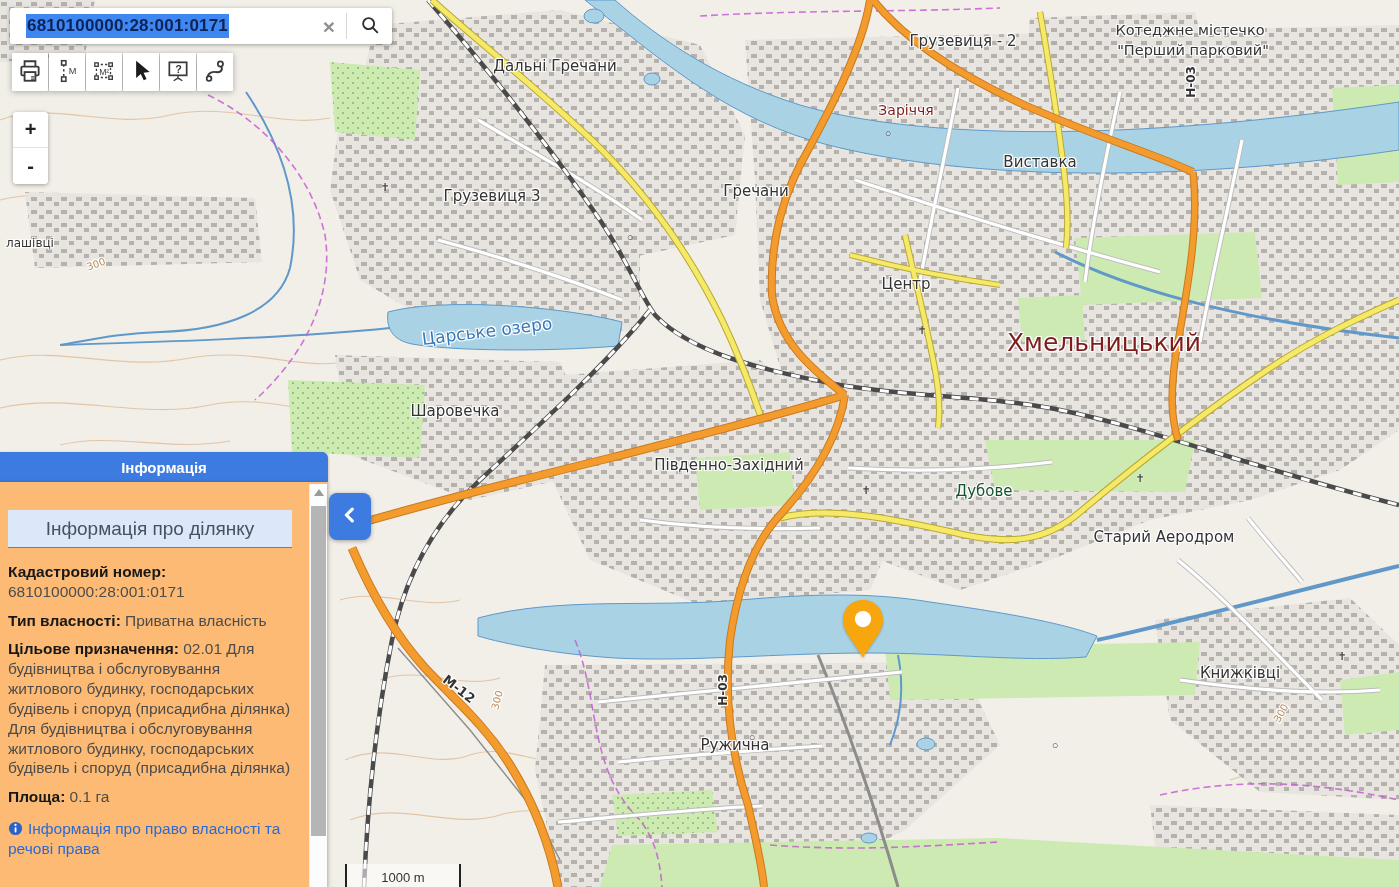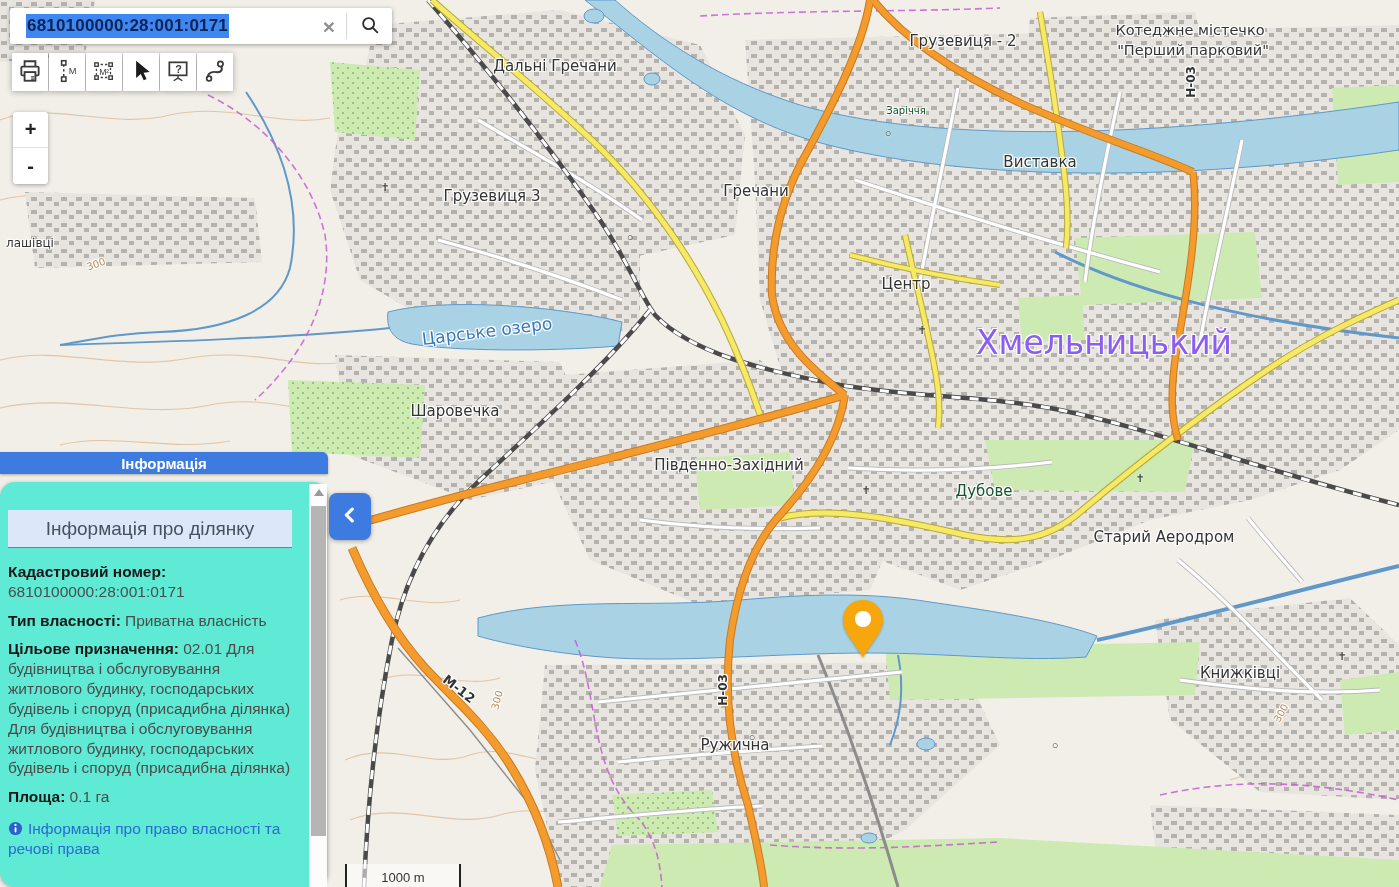--- a/index.html
+++ b/index.html
@@ -42,25 +42,25 @@
 
   
   #zoomctl{position:absolute;left:13px;top:112px;width:35px;background:#fff;border-radius:4px;
     box-shadow:0 1px 4px rgba(0,0,0,.35);z-index:10;overflow:hidden;}
   #zoomctl button{display:block;width:100%;height:36px;background:#fff;border:0;
     font-size:20px;font-weight:bold;color:#222;cursor:pointer;padding:0;}
   #zoomctl button:first-child{border-bottom:1px solid #e2e2e2;}
 
   
   #panel{position:absolute;left:0;top:452px;width:328px;bottom:0;z-index:9;}
-  .phead{height:22px;background:var(--accent-blue,#3d7be0);color:#fff;font-weight:bold;
+  .phead{height:30px;background:var(--accent-blue,#3d7be0);color:#fff;font-weight:bold;
     font-size:15px;display:flex;align-items:center;justify-content:center;
     border-top-right-radius:6px;box-shadow:0 1px 3px rgba(0,0,0,.3);}
-  .pbody{position:absolute;top:30px;left:0;right:0;bottom:0;background:#5eead4;
-    padding:28px 36px 0 8px;overflow:hidden;box-shadow:0 1px 4px rgba(0,0,0,.3);border-radius:15px;}
+  .pbody{position:absolute;top:30px;left:0;right:0;bottom:0;background:#fdba74;
+    padding:28px 36px 0 8px;overflow:hidden;box-shadow:0 1px 4px rgba(0,0,0,.3);}
   .ptitle{background:var(--panel-title-bg,#dce8f9);color:var(--panel-title-text,#45525f);
     border-bottom:1px solid var(--panel-title-underline,#4a86d8);
     font-size:19px;text-align:center;padding:8px 0 7px;}
   #fields{margin-top:14px;font-size:15.5px;line-height:1.28;color:#4c4c4c;}
   .field{margin-top:9px;}
   .field b{color:#181818;}
   #links{margin-top:6px;}
   .plink{margin-top:12px;font-size:15.5px;line-height:1.26;color:var(--link-blue,#2b6bd3);cursor:pointer;}
   .plink .licon{display:inline-block;width:15px;height:15px;margin-right:5px;vertical-align:-2px;}
   .pscroll{position:absolute;right:1px;top:32px;bottom:0;width:17px;background:#fcfcfc;
@@ -201,28 +201,28 @@
         <path d="M870,0 C862,50 830,110 800,165 C780,205 770,250 772,295 C778,340 810,368 845,395" fill="none" stroke="#f49b2e" stroke-width="6"></path>
         <path d="M845,395 C780,415 700,435 610,458 C520,480 420,505 330,532" fill="none" stroke="#f49b2e" stroke-width="6.5"></path>
         <path d="M845,395 C838,440 812,480 780,515 C755,542 738,585 730,640 C724,695 730,750 748,805 C756,840 762,865 764,887" fill="none" stroke="#f49b2e" stroke-width="6"></path>
         <path d="M352,548 C370,590 395,635 425,668 C455,700 485,725 510,765 C535,805 550,845 558,887" fill="none" stroke="#f49b2e" stroke-width="7"></path>
       </svg>
     <div id="map-labels">
         <div class="mlabel" style="left: 555px; top: 66px; font-size: 15px; color: rgb(51, 51, 51); font-weight: 400; transform: translate(-50%, -50%);">Дальні Гречани</div>
         <div class="mlabel" style="left: 963px; top: 41px; font-size: 15px; color: rgb(51, 51, 51); font-weight: 400; transform: translate(-50%, -50%);">Грузевиця - 2</div>
         <div class="mlabel" style="left: 1190px; top: 30px; font-size: 14.5px; color: rgb(51, 51, 51); font-weight: 400; transform: translate(-50%, -50%);">Котеджне містечко</div>
         <div class="mlabel" style="left: 1193px; top: 50px; font-size: 14.5px; color: rgb(51, 51, 51); font-weight: 400; transform: translate(-50%, -50%);">"Перший парковий"</div>
-        <div class="mlabel" style="left: 906px; top: 110px; font-size: 10px; color: #14532d; font-weight: 400; transform: translate(-50%, -50%);">Заріччя</div>
+        <div class="mlabel" style="left: 906px; top: 110px; font-size: 14px; color: #7f1d1d; font-weight: 400; transform: translate(-50%, -50%);">Заріччя</div>
         <div class="mlabel" style="left: 1040px; top: 162px; font-size: 15px; color: rgb(51, 51, 51); font-weight: 400; transform: translate(-50%, -50%); text-align: center;">Виставка</div>
         <div class="mlabel" style="left: 492px; top: 196px; font-size: 15px; color: rgb(51, 51, 51); font-weight: 400; transform: translate(-50%, -50%);">Грузевиця 3</div>
         <div class="mlabel" style="left: 756px; top: 191px; font-size: 15px; color: rgb(51, 51, 51); font-weight: 400; transform: translate(-50%, -50%);">Гречани</div>
         <div class="mlabel" style="left: 30px; top: 243px; font-size: 12px; color: rgb(51, 51, 51); font-weight: 400; transform: translate(-50%, -50%);">лашівці</div>
         <div class="mlabel" style="left: 487px; top: 331px; font-size: 17px; color: rgb(58, 121, 184); font-weight: 400; transform: translate(-50%, -50%) rotate(-7deg);">Царське озеро</div>
         <div class="mlabel" style="left: 906px; top: 284px; font-size: 15px; color: rgb(51, 51, 51); font-weight: 400; transform: translate(-50%, -50%);">Центр</div>
-        <div class="mlabel" style="left: 1104px; top: 342px; font-size: 33px; color: #8b5cf6; font-weight: 400; transform: translate(-50%, -50%);">Хмельницький</div>
+        <div class="mlabel" style="left: 1104px; top: 342px; font-size: 25px; color: #7f1d1d; font-weight: 400; transform: translate(-50%, -50%);">Хмельницький</div>
         <div class="mlabel" style="left: 455px; top: 411px; font-size: 15px; color: rgb(51, 51, 51); font-weight: 400; transform: translate(-50%, -50%);">Шаровечка</div>
         <div class="mlabel" style="left: 729px; top: 465px; font-size: 15px; color: rgb(51, 51, 51); font-weight: 400; transform: translate(-50%, -50%);">Південно-Західний</div>
         <div class="mlabel" style="left: 984px; top: 491px; font-size: 15px; color: #14532d; font-weight: 400; transform: translate(-50%, -50%);">Дубове</div>
         <div class="mlabel" style="left: 1164px; top: 511px; font-size: 15px; color: rgb(51, 51, 51); font-weight: 400; transform: translate(-50%, -50%); margin-top: 26px;">Старий Аеродром</div>
         <div class="mlabel" style="left: 735px; top: 745px; font-size: 15px; color: rgb(51, 51, 51); font-weight: 400; transform: translate(-50%, -50%);">Ружична</div>
         <div class="mlabel" style="left: 1240px; top: 673px; font-size: 15px; color: rgb(51, 51, 51); font-weight: 400; transform: translate(-50%, -50%);">Книжківці</div>
         <div class="mlabel" style="left: 459px; top: 689px; font-size: 13px; color: rgb(51, 51, 51); font-weight: 600; transform: translate(-50%, -50%) rotate(38deg);">М-12</div>
         <div class="mlabel" style="left: 723px; top: 690px; font-size: 12px; color: rgb(51, 51, 51); font-weight: 600; transform: translate(-50%, -50%) rotate(-90deg);">Н-03</div>
         <div class="mlabel" style="left: 1191px; top: 82px; font-size: 12px; color: rgb(51, 51, 51); font-weight: 600; transform: translate(-50%, -50%) rotate(-90deg);">Н-03</div>
         <div class="mlabel" style="left: 497px; top: 700px; font-size: 10px; color: rgb(187, 138, 85); font-weight: 400; transform: translate(-50%, -50%) rotate(-75deg);">300</div>

